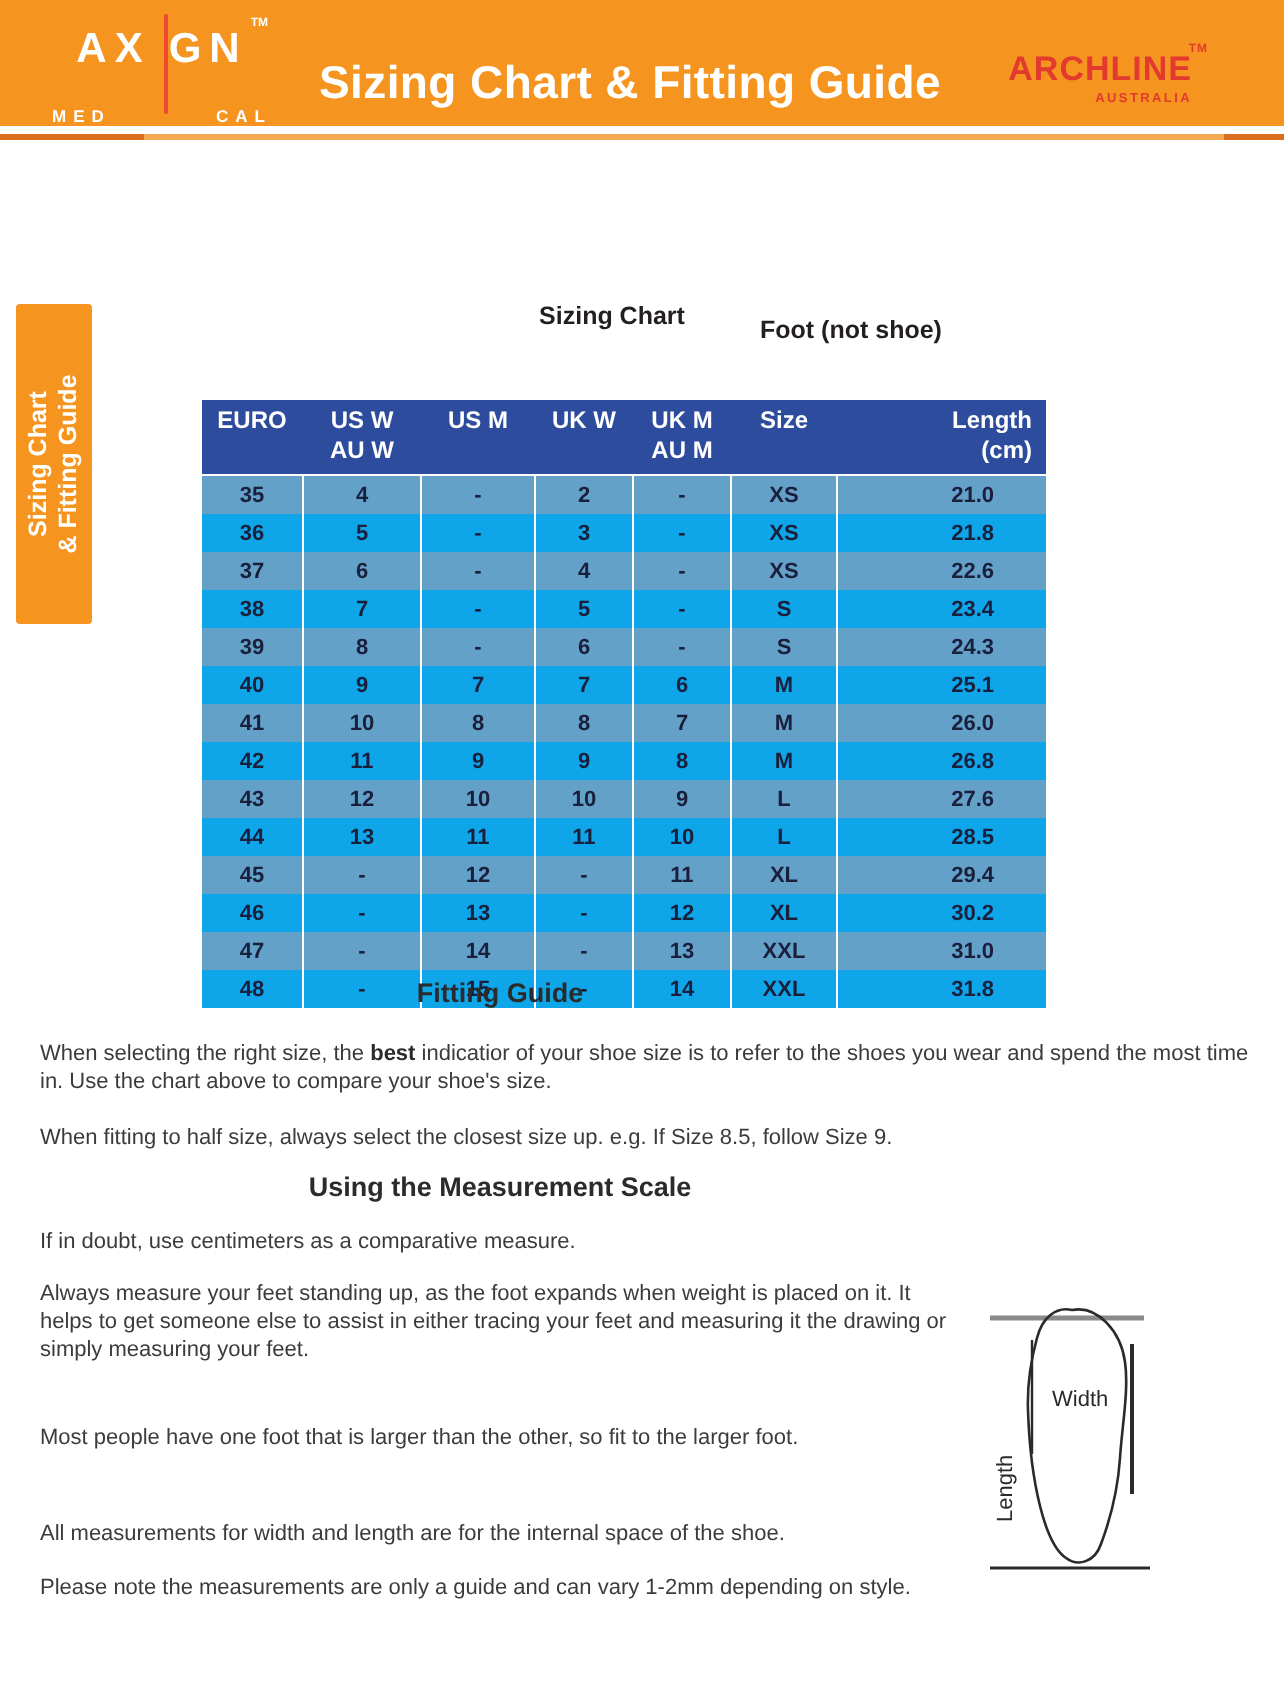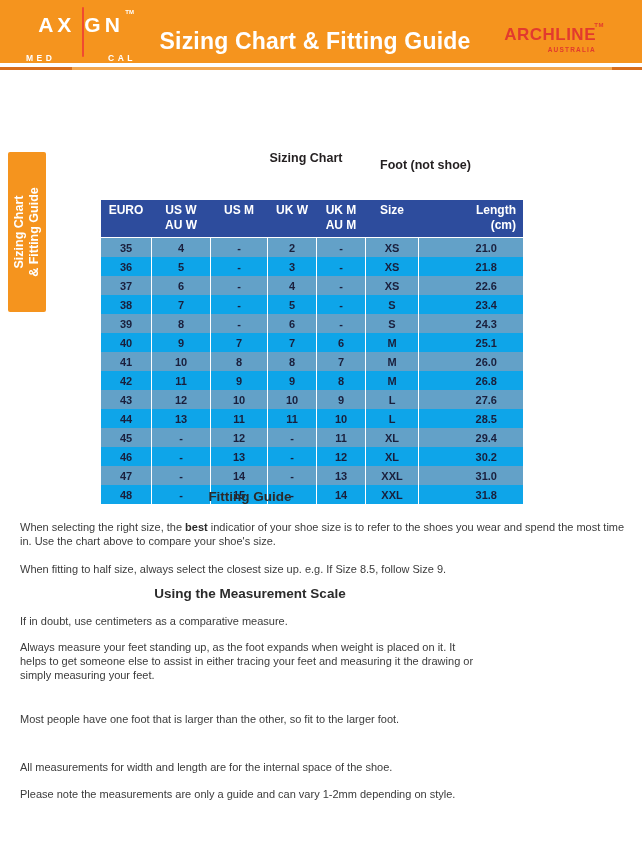--- a/index.html
+++ b/index.html
@@ -267,14 +267,33 @@
   <p class="para" style="top:520px; width:612px;"><span>When selecting the right size, the </span><b>best</b><span> indicatior of your shoe size is to refer to the shoes you wear and spend the most time in. Use the chart above to compare your shoe's size.</span></p>
   <p class="para" style="top:562px; width:612px;">When fitting to half size, always select the closest size up. e.g. If Size 8.5, follow Size 9.</p>
 
   <div class="section-heading" style="top:586px;">Using the Measurement Scale</div>
   <p class="para" style="top:614px; width:612px;">If in doubt, use centimeters as a comparative measure.</p>
   <p class="para" style="top:712px; width:500px;">Most people have one foot that is larger than the other, so fit to the larger foot.</p>
   <p class="para" style="top:640px; width:462px;">Always measure your feet standing up, as the foot expands when weight is placed on it. It helps to get someone else to assist in either tracing your feet and measuring it the drawing or simply measuring your feet.</p>
   <p class="para" style="top:760px; width:500px;">All measurements for width and length are for the internal space of the shoe.</p>
   <p class="para" style="top:787px; width:440px;">Please note the measurements are only a guide and can vary 1-2mm depending on style.</p>
 
+  <div class="foot-diagram">
+    <svg width="150" height="146" viewBox="0 0 150 146">
+      <line x1="3" y1="16" x2="80" y2="16" stroke="#8a8a8a" stroke-width="2.4"></line>
+      <path d="M 44,12
+               C 36,10 29,16 26.5,26
+               C 23.5,37 21.5,49 22,62
+               C 22.5,78 24.5,96 28,110
+               C 31,122 35,132 41,136
+               C 47,140.5 55.5,138 58.5,129
+               C 63,117 67,101 68,86
+               C 69,70 72.5,52 70.5,38
+               C 68.5,23 57,9.5 44,12 Z" fill="none" stroke="#2a2a2a" stroke-width="1.3"></path>
+      <line x1="74" y1="29" x2="74" y2="104" stroke="#2a2a2a" stroke-width="2"></line>
+      <line x1="24" y1="27" x2="24" y2="84" stroke="#2a2a2a" stroke-width="1.2"></line>
+      <text x="34" y="60" font-size="11" fill="#2a2a2a" font-family="Liberation Sans, sans-serif">Width</text>
+      <text x="14" y="118" font-size="11" fill="#2a2a2a" font-family="Liberation Sans, sans-serif" transform="rotate(-90 14 118)">Length</text>
+      <line x1="3" y1="141" x2="83" y2="141" stroke="#2a2a2a" stroke-width="1.5"></line>
+    </svg>
+  </div>
 
 </div>
 
 </body></html>

